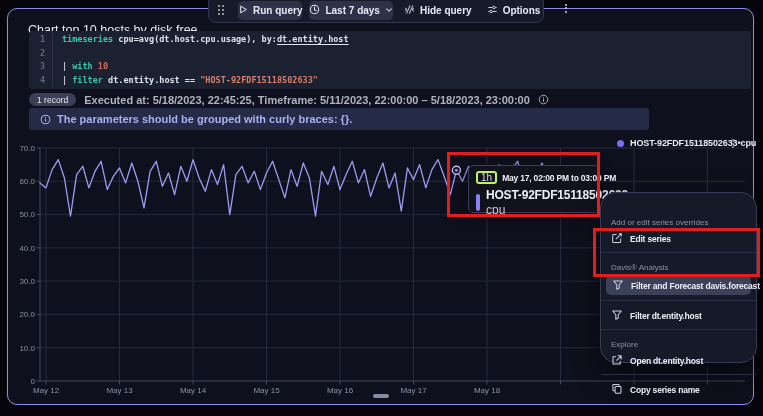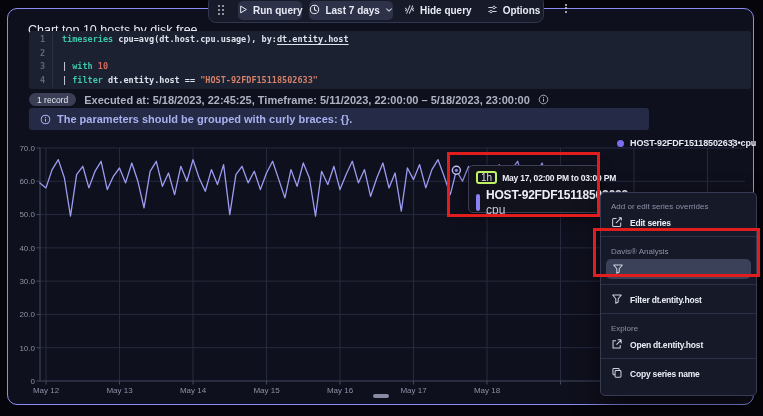--- a/index.html
+++ b/index.html
@@ -67,22 +67,22 @@
     border-radius:3px;padding:0 3px;line-height:9px;}
   .tt-title{font-size:8.5px;font-weight:bold;color:#eef0f8;letter-spacing:-0.2px;white-space:nowrap;}
   .tt-row2{display:flex;align-items:center;gap:6px;margin-top:4px;}
   .tt-bar{width:4px;height:17px;border-radius:2px;background:#8b82f2;flex:none;}
   .tt-name{font-size:12px;font-weight:bold;color:#eef0f8;letter-spacing:-0.2px;white-space:nowrap;}
   .tt-metric{font-size:12px;color:#c3c7d6;margin-top:1px;}
   .tt-value{margin-left:auto;background:#424862;border-radius:3px;padding:1px 4px;
     font-size:8.5px;font-weight:bold;color:#eef0f8;}
 
   
-  .menu{position:absolute;left:600px;top:192px;width:157px;height:204px;background:#161927;
-    border:1px solid #363b54;border-radius:5px;z-index:7;padding:4px 0;box-shadow:0 10px 26px rgba(0,0,0,.6);}
+  .menu{position:absolute;left:600px;top:192px;width:157px;height:171px;background:#161927;
+    border:1px solid #363b54;border-radius:16px;z-index:7;padding:20px 0;box-shadow:0 10px 26px rgba(0,0,0,.6);}
   .menu-header{font-size:8px;color:#8d93a9;padding:5px 10px 2px;}
   .menu-item{display:flex;align-items:flex-end;gap:7px;padding:3px 10px;font-size:8.5px;font-weight:bold;
     color:#eceef7;letter-spacing:-0.2px;white-space:nowrap;cursor:pointer;}
   .menu-item.highlighted{margin:1px 5px 0;padding:4px 6px;background:#3b4158;border-radius:5px;}
   .menu-divider{height:1px;background:#2b3046;margin:5px 0;}
   .mi-icon{display:inline-flex;color:#ced2e0;flex:none;}
 
   
   .red-box{position:absolute;border:3px solid #e11d1d;z-index:9;pointer-events:none;}
   .red-box-tooltip{left:447px;top:152px;width:153px;height:65px;}
@@ -280,20 +280,21 @@
     <span>Edit series</span>
   </div>
   <div class="menu-divider"></div>
   <div class="menu-header">Davis® Analysis</div>
   <div class="menu-item highlighted">
     <span class="mi-icon">
         <svg width="12" height="12" viewBox="0 0 13 13">
           <path d="M1.8 2.2h9.4L7.8 6.2v3.6l-2.6 1.4V6.2Z" fill="none" stroke="currentColor" stroke-width="1.1" stroke-linejoin="round"></path>
         </svg>
       </span>
+    <span>Filter and Forecast davis.forecast</span>
   </div>
   <div class="menu-divider"></div>
   <div class="menu-item">
     <span class="mi-icon">
         <svg width="12" height="12" viewBox="0 0 13 13">
           <path d="M1.8 2.2h9.4L7.8 6.2v3.6l-2.6 1.4V6.2Z" fill="none" stroke="currentColor" stroke-width="1.1" stroke-linejoin="round"></path>
         </svg>
       </span>
     <span>Filter dt.entity.host</span>
   </div>

